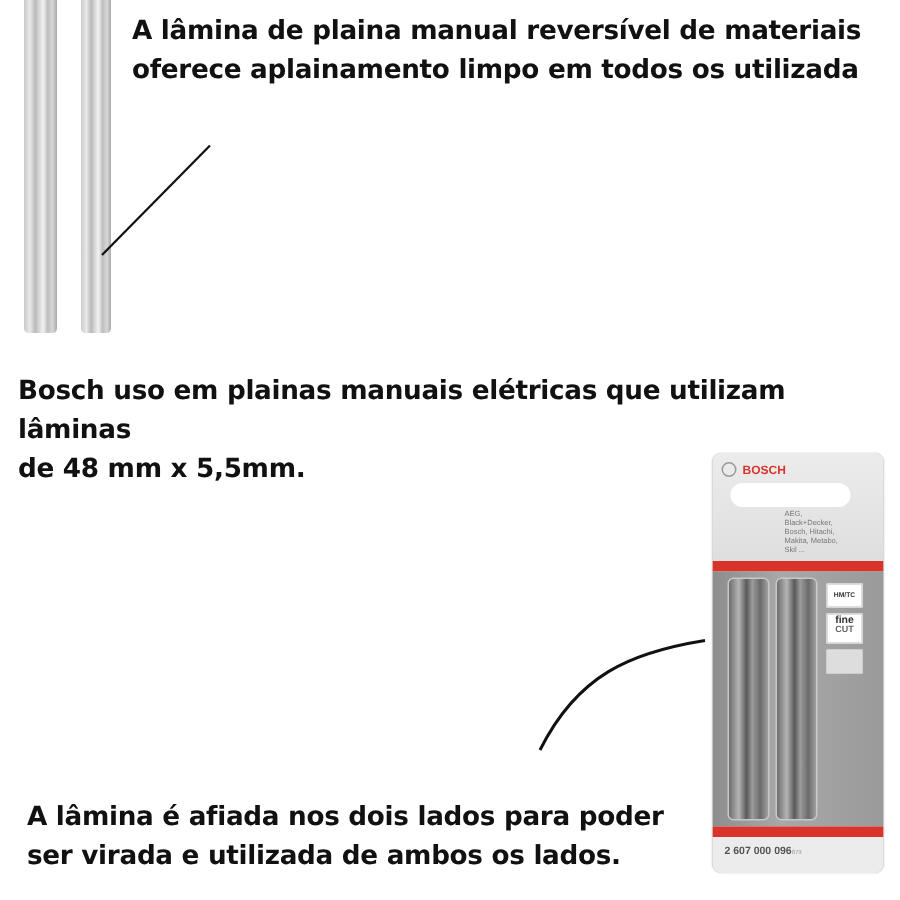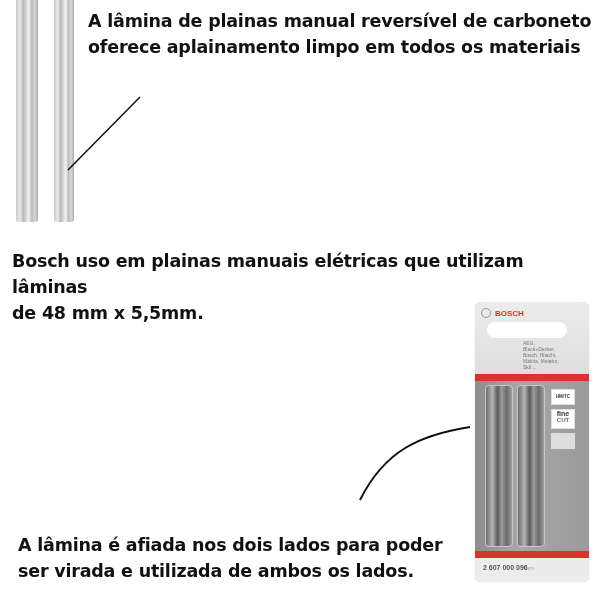--- a/index.html
+++ b/index.html
@@ -30,22 +30,22 @@
 
   <div class="blade" style="left:16px;width:22px;"></div>
   <div class="blade" style="left:54px;width:20px;"></div>
 
   <svg width="600" height="600" style="position:absolute;left:0;top:0;pointer-events:none;">
     <line x1="68" y1="170" x2="140" y2="97" stroke="#111" stroke-width="1.5"></line>
     <path d="M 360 500 C 385 450, 420 435, 470 427" stroke="#111" stroke-width="2" fill="none"></path>
   </svg>
 
   <div class="txt" style="left:88px;top:8px;">
-    <div>A lâmina de plainas manual reversível de carboneto</div>
-    <div>oferece aplainamento limpo em todos os materiais</div>
+    <div>A lâmina de plaina manual reversível de materiais</div>
+    <div>oferece aplainamento limpo em todos os utilizada</div>
   </div>
 
   <div class="txt" style="left:12px;top:248px;">
     <div>Bosch uso em plainas manuais elétricas que utilizam lâminas</div>
     <div>de 48 mm x 5,5mm.</div>
   </div>
 
   <div class="txt" style="left:18px;top:532px;">
     <div>A lâmina é afiada nos dois lados para poder</div>
     <div>ser virada e utilizada de ambos os lados.</div>

